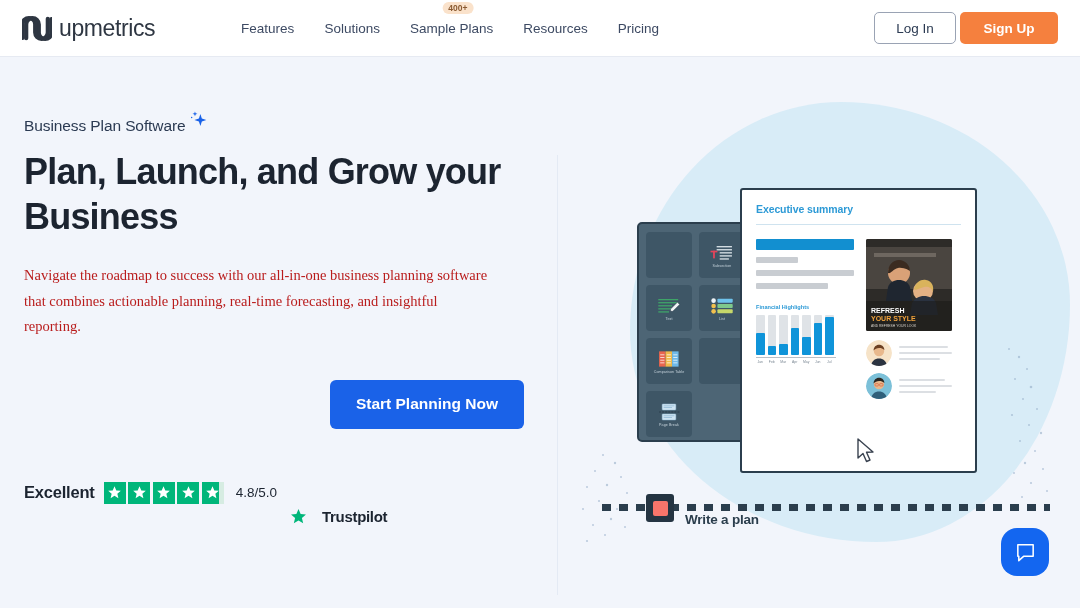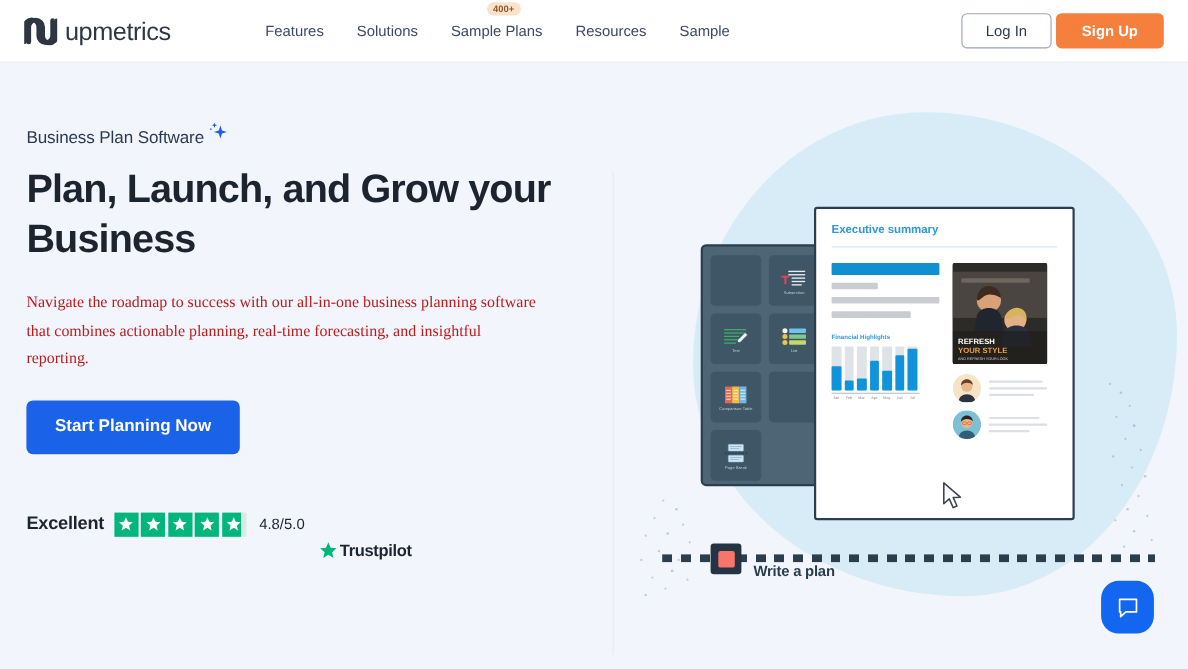--- a/index.html
+++ b/index.html
@@ -70,21 +70,21 @@
   .sparkle { width: 22px; height: 22px; margin-top: -8px; }
   h1.headline {
     font-size: 36px; line-height: 45px; font-weight: 700;
     color: #1c2430; letter-spacing: -0.8px;
     margin-top: 14px; max-width: 480px;
   }
   p.sub {
     font-size: 14.5px; line-height: 25.5px; color: #b91c1c;
     margin-top: 24px; max-width: 465px; font-family: Liberation Serif, serif;
   }
-  .ctas { display: flex; align-items: flex-start; gap: 14px; margin-top: 24px; flex-direction: column; }
+  .ctas { display: flex; align-items: flex-end; gap: 14px; margin-top: 40px; flex-direction: column; }
   .btn-primary {
     height: 49px; padding: 0 26px; border-radius: 6px; border: none;
     background: #1a62e8; color: #fff; font-size: 15.5px; font-weight: 700;
     display: flex; align-items: center; justify-content: center; cursor: pointer;
     font-family: inherit;
   }
   .btn-secondary {
     height: 49px; padding: 0 22px; border-radius: 6px;
     border: 1.5px solid #9ebcf5; background: transparent;
     color: #1c2430; font-size: 15.5px; font-weight: 700;
@@ -97,21 +97,21 @@
   .trust { display: flex; align-items: center; gap: 9px; margin-top: 32px; }
   .trust-label { font-size: 16.5px; font-weight: 700; color: #1c2430; letter-spacing: -0.2px; }
   .stars { display: flex; gap: 2.5px; }
   .star-box {
     width: 22px; height: 22px; background: #00b67a;
     display: flex; align-items: center; justify-content: center;
   }
   .star-box.partial { background: linear-gradient(to right, #00b67a 78%, #d6ece2 78%); }
   .star-glyph { width: 15px; height: 15px; }
   .trust-score { font-size: 13.5px; color: #1c2430; margin-left: 3px; }
-  .trust-brand { display: flex; align-items: center; gap: 2px; margin-left: 4px; margin-top: 47px; }
+  .trust-brand { display: flex; align-items: center; gap: 15px; margin-left: 4px; margin-top: 47px; }
   .tp-star { width: 17px; height: 17px; }
   .tp-name { font-size: 15px; font-weight: 700; color: #1c2430; letter-spacing: -0.3px; }
 
   
   .art { position: absolute; left: 557px; top: 0; width: 523px; height: 551px; }
   .blob {
     position: absolute; left: 73px; top: 45px; width: 440px; height: 440px;
     background: #d8ecf7; border-radius: 48% 52% 44% 56% / 52% 46% 54% 48%;
   }
   .dots { position: absolute; inset: 0; }
@@ -225,21 +225,21 @@
       <span>Solutions</span>
     </div>
     <div class="nav-item">
       <span class="badge-400">400+</span>
       <span>Sample Plans</span>
     </div>
     <div class="nav-item">
       <span>Resources</span>
     </div>
     <div class="nav-item">
-      <span>Sample</span>
+      <span>Pricing</span>
     </div>
   </nav>
 
   <div class="auth">
     <button class="btn-login">Log In</button>
     <button class="btn-signup">Sign Up</button>
   </div>
 </div>
 
 <div class="hero">

